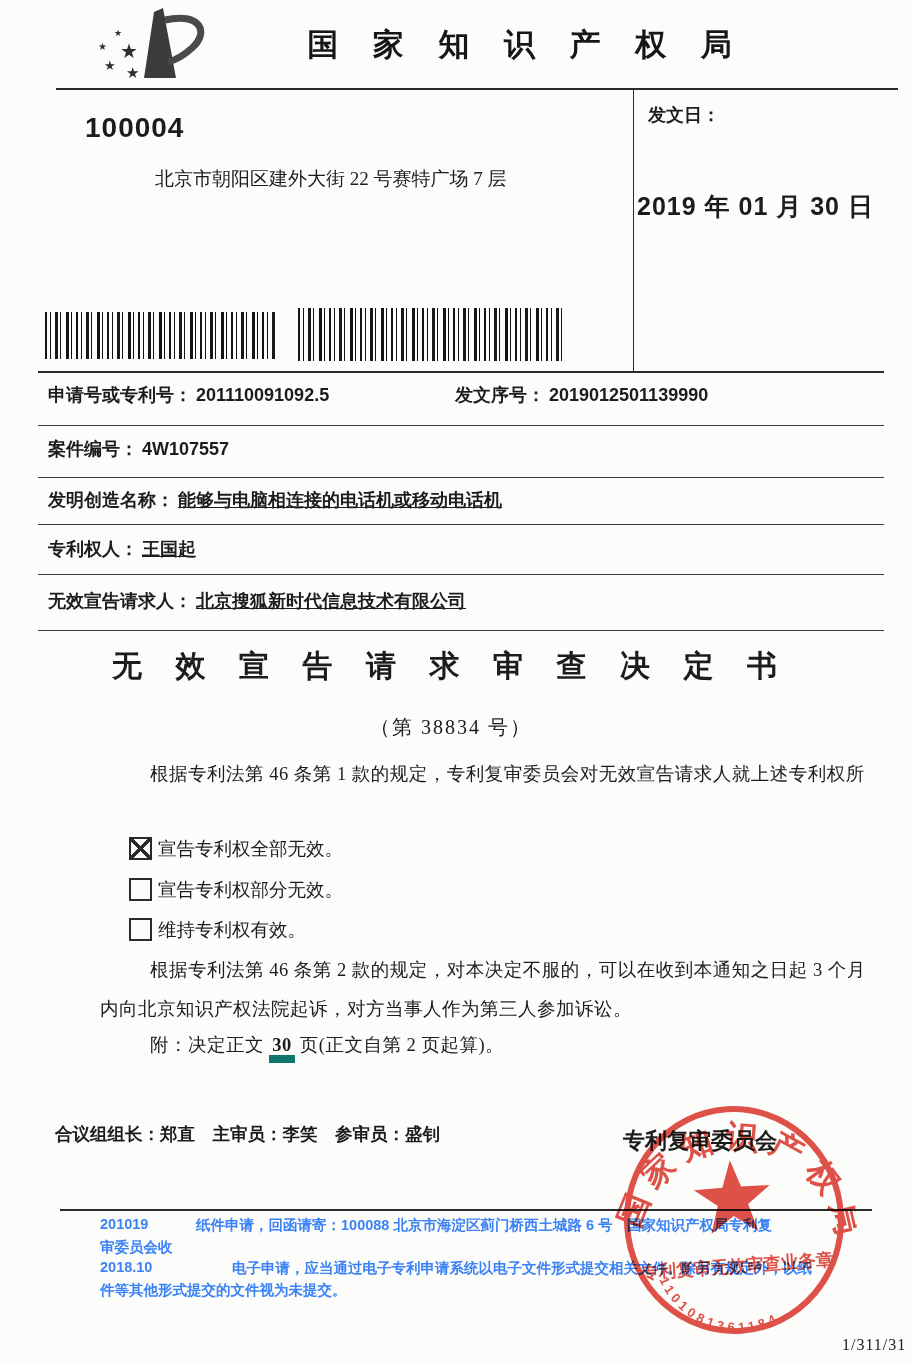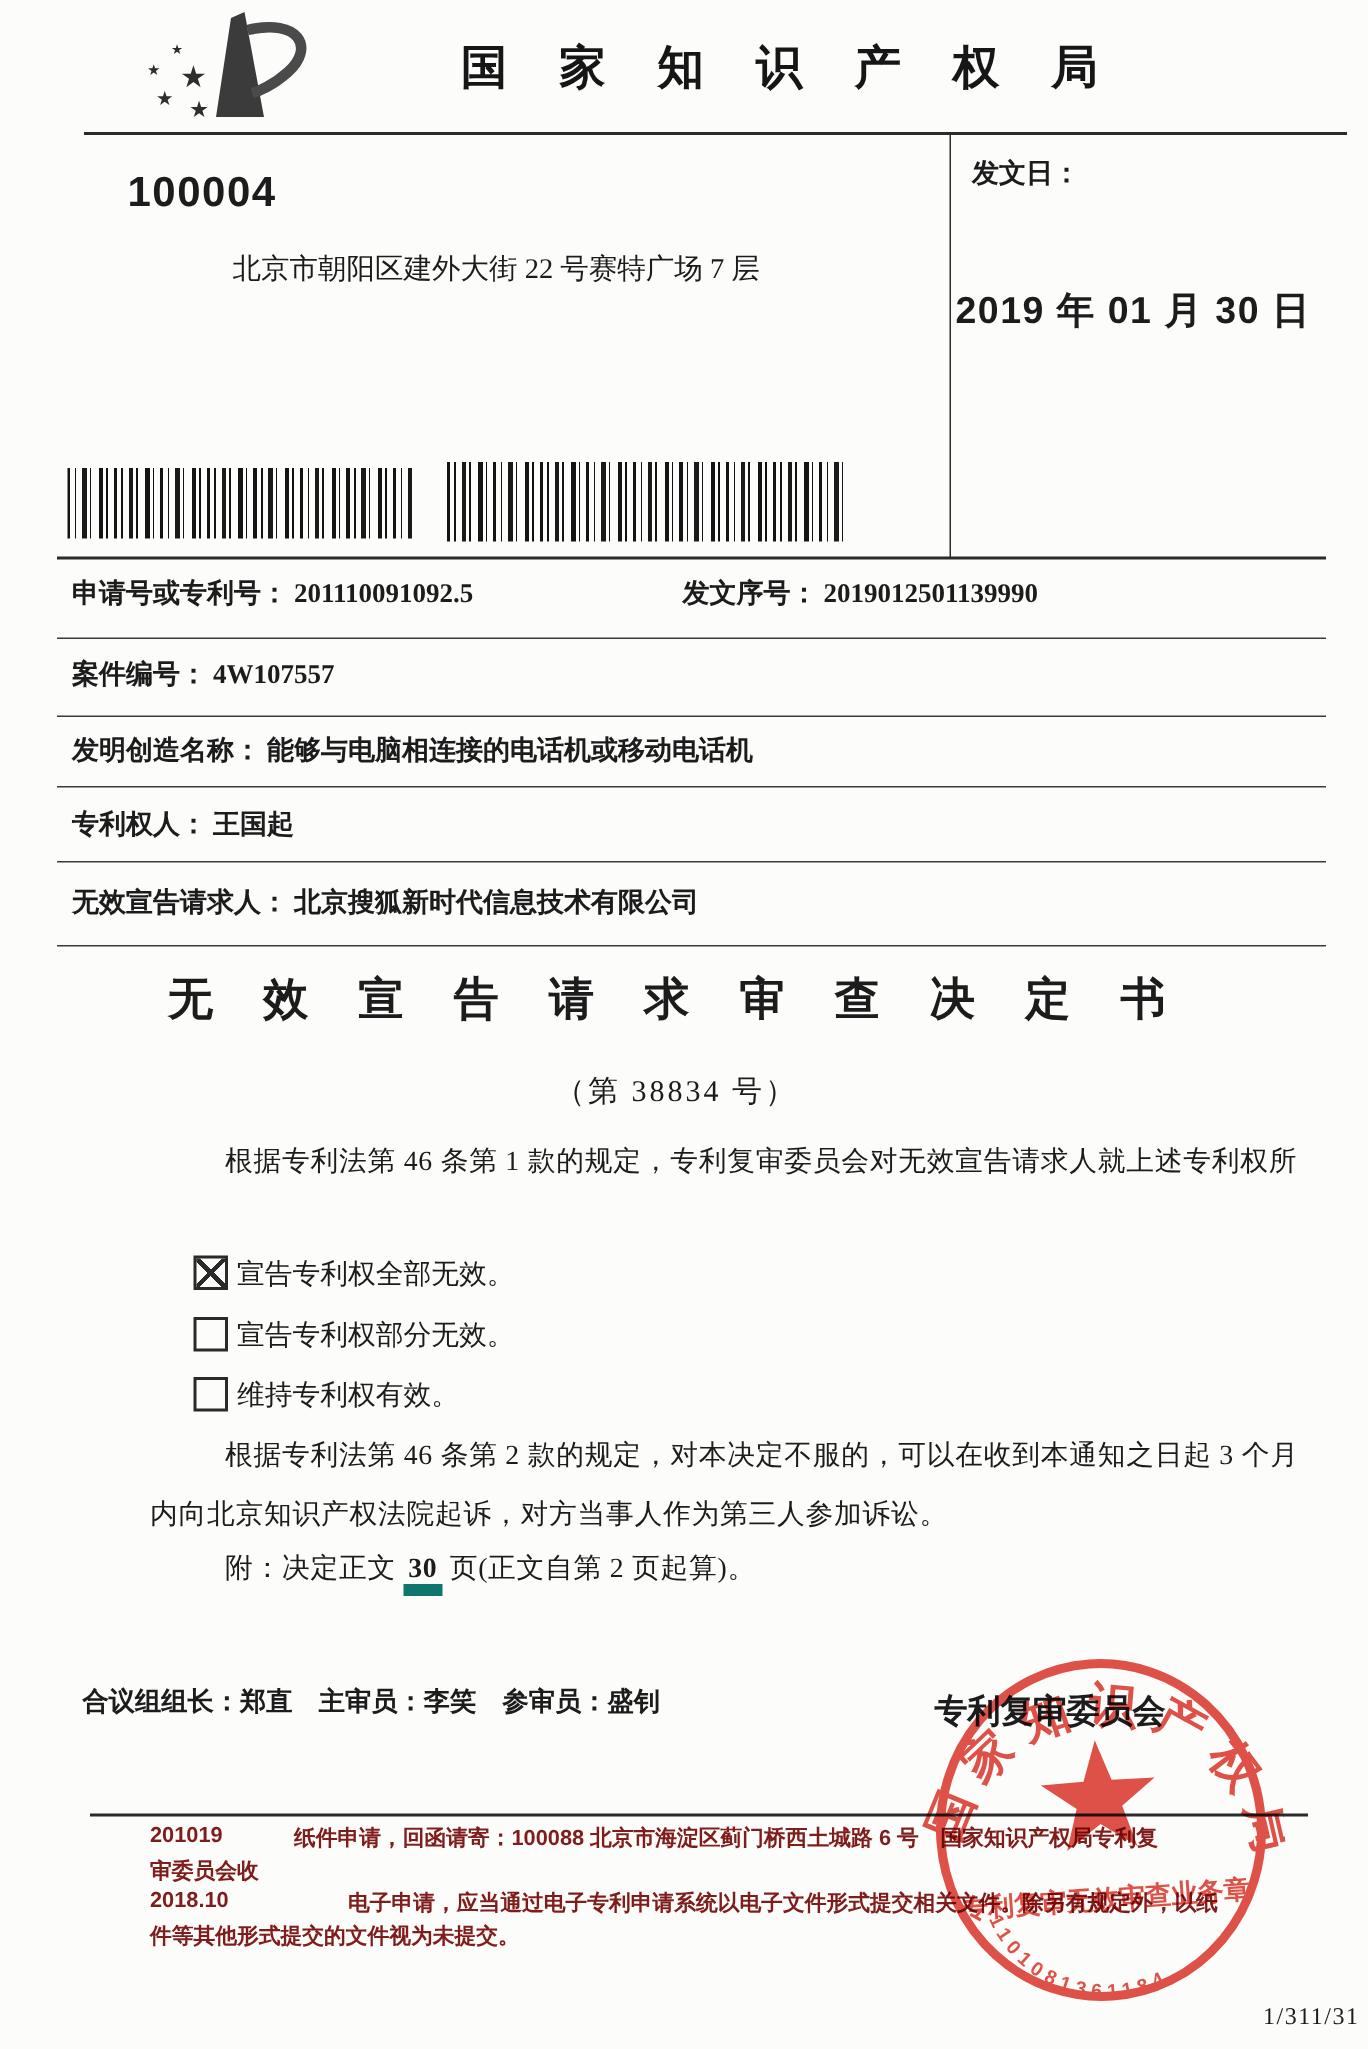--- a/index.html
+++ b/index.html
@@ -30,22 +30,22 @@
       #141414 5px 6px,transparent 6px 10px,
       #1a1a1a 10px 13px,transparent 13px 15px,
       #141414 15px 16px,transparent 16px 21px,
       #141414 21px 24px,transparent 24px 26px,
       #101010 26px 27px,transparent 27px 31px);
   }
   .bc1{left:45px;top:312px;width:230px;height:47px;}
   .bc2{left:298px;top:308px;width:268px;height:53px;}
   
   .flabel{font-weight:700;font-size:18px;}
-  .fvalue{font-family:Liberation Serif, serif;font-weight:bold;font-size:18px;}
-  .fvalue.serifv{font-family:"Liberation Serif",serif;font-weight:600;}
+  .fvalue{font-family:Liberation Sans, sans-serif;font-weight:bold;font-size:18px;}
+  .fvalue.serifv{font-family:"Liberation Serif",serif;font-weight:600;text-decoration:underline;}
   .r1{left:48px;top:383px;}
   .r1b{left:455px;top:383px;}
   .r2{left:48px;top:437px;}
   .r3{left:48px;top:488px;}
   .r4{left:48px;top:537px;}
   .r5{left:48px;top:589px;}
   .rule-a{left:38px;top:371px;width:846px;}
   .rule-b{left:38px;top:425px;width:846px;}
   .rule-c{left:38px;top:477px;width:846px;}
   .rule-d{left:38px;top:524px;width:846px;}
@@ -64,21 +64,21 @@
   .opt{left:129px;display:flex;align-items:center;gap:6px;font-size:18.5px;}
   .o1{top:836px;}.o2{top:877px;}.o3{top:917px;}
   .cb{display:inline-block;width:23px;height:23px;border:2px solid #2a2a2a;box-sizing:border-box;background:#fcfcfa;}
   .cb.checked{background:
     linear-gradient(45deg,transparent 44%,#2a2a2a 44%,#2a2a2a 56%,transparent 56%),
     linear-gradient(-45deg,transparent 44%,#2a2a2a 44%,#2a2a2a 56%,transparent 56%);}
   
   .sig{left:55px;top:1122px;font-size:17.5px;font-weight:600;}
   .committee{left:623px;top:1126px;font-size:22px;font-weight:600;z-index:1;}
   .footer-rule{left:60px;top:1209px;width:812px;border-top-width:2px;z-index:1;}
-  .foot{font-family:"Liberation Sans",sans-serif;font-weight:600;font-size:14.5px;color:#7f1d1d;z-index:1;}
+  .foot{font-family:"Liberation Sans",sans-serif;font-weight:600;font-size:14.5px;color:#3b82f6;z-index:1;}
   .f1c{left:100px;top:1216px;}
   .f1t{left:196px;top:1216px;}
   .f2t{left:100px;top:1238px;}
   .f3c{left:100px;top:1259px;}
   .f3t{left:196px;top:1259px;padding-left:36px;}
   .f4t{left:100px;top:1281px;}
   .pagenum{left:842px;top:1336px;font-size:16px;letter-spacing:1px;}
   
   .seal{position:absolute;left:612px;top:1100px;width:244px;height:240px;
     transform:rotate(-4deg);opacity:0.88;mix-blend-mode:multiply;z-index:2;}

